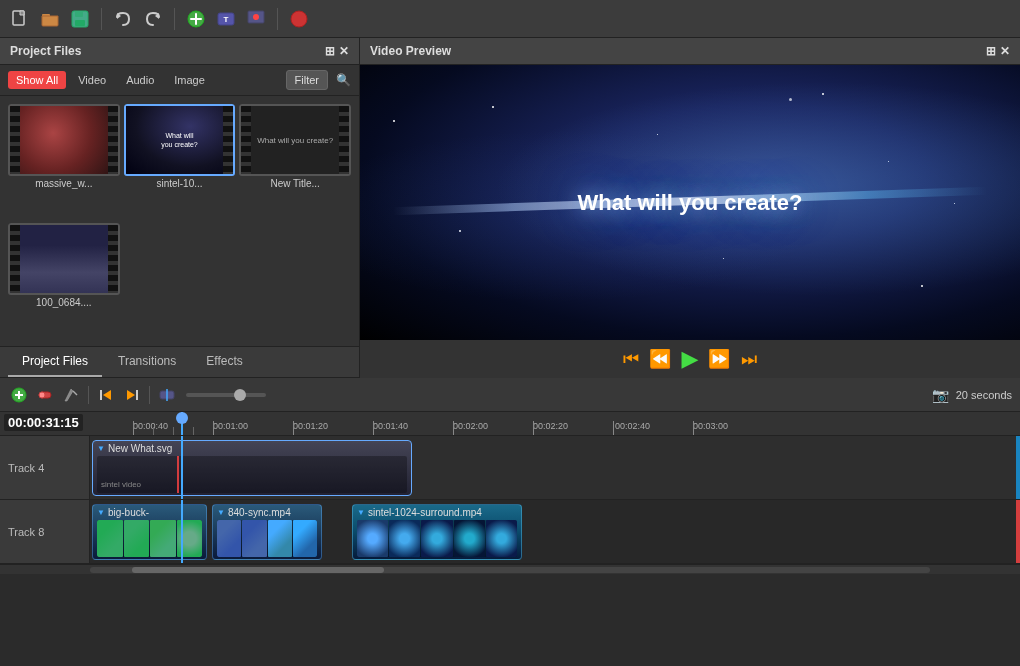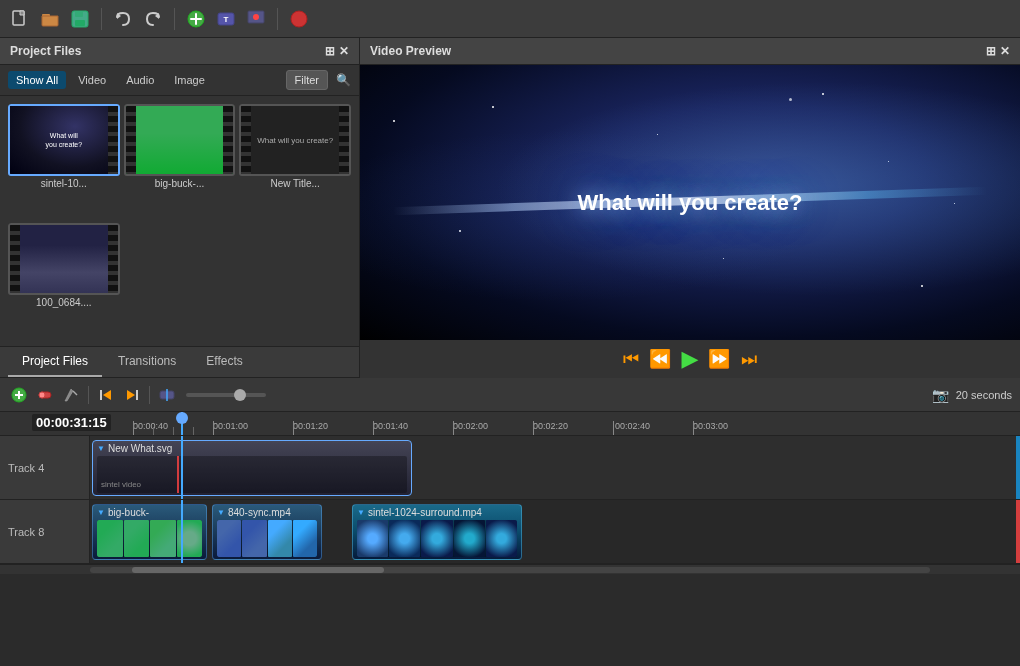--- a/index.html
+++ b/index.html
@@ -68,21 +68,21 @@
       gap: 4px;
       border-bottom: 1px solid #222;
     }
     .filter-tab {
       padding: 3px 8px;
       cursor: pointer;
       border-radius: 3px;
       color: #ccc;
       font-size: 11px;
     }
-    .filter-tab.active { background: #0c4a6e; color: #fff; }
+    .filter-tab.active { background: #ef4444; color: #fff; }
     .filter-btn {
       margin-left: auto;
       padding: 3px 8px;
       background: #555;
       border: 1px solid #666;
       border-radius: 3px;
       color: #ddd;
       cursor: pointer;
       font-size: 11px;
     }
@@ -334,21 +334,20 @@
     #timecode-display {
       position: absolute;
       left: 4px;
       top: 2px;
       font-size: 13px;
       font-weight: bold;
       color: #fff;
       background: #222;
       padding: 1px 4px;
       border-radius: 2px;
-      margin-left: 28px;
     }
 
     
     .playhead-line {
       position: absolute;
       top: 0; bottom: 0;
       width: 2px;
       background: #4af;
       z-index: 10;
     }
@@ -540,41 +539,41 @@
       <div class="filter-tab active">Show All</div>
       <div class="filter-tab">Video</div>
       <div class="filter-tab">Audio</div>
       <div class="filter-tab">Image</div>
       <div class="filter-btn">Filter</div>
       <span class="filter-icon">🔍</span>
     </div>
 
     <div id="thumbnails-grid">
 
+      <div class="thumb-item">
+        <div class="thumb-img">
+          <div class="film-strip"></div>
+          <div class="thumb-disco" style="width:100%;height:100%;"></div>
+          <div class="film-strip-right"></div>
+        </div>
+        <div class="thumb-label">massive_w...</div>
+      </div>
 
 
       <div class="thumb-item">
         <div class="thumb-img selected">
           <div class="film-strip"></div>
           <div class="thumb-space" style="width:100%;height:100%;position:relative;">
             <div style="position:absolute;top:50%;left:50%;transform:translate(-50%,-50%);color:#fff;font-size:7px;text-align:center;line-height:1.3;">What will<br>you create?</div>
           </div>
           <div class="film-strip-right"></div>
         </div>
         <div class="thumb-label">sintel-10...</div>
       </div>
 
-      <div class="thumb-item">
-        <div class="thumb-img">
-          <div class="film-strip"></div>
-          <div class="thumb-deer" style="width:100%;height:100%;"></div>
-          <div class="film-strip-right"></div>
-        </div>
-        <div class="thumb-label">big-buck-...</div>
-      </div>
 
       <div class="thumb-item">
         <div class="thumb-img">
           <div class="film-strip"></div>
           <div class="thumb-title" style="width:100%;height:100%;">
             <span style="font-size:8px;color:#aaa;">What will you create?</span>
           </div>
           <div class="film-strip-right"></div>
         </div>
         <div class="thumb-label">New Title...</div>

